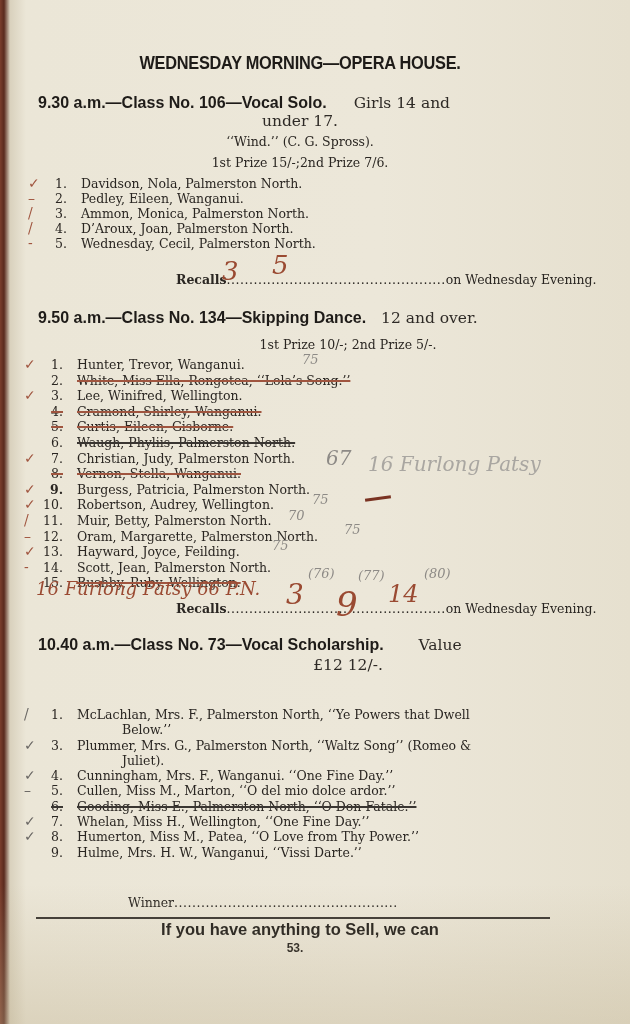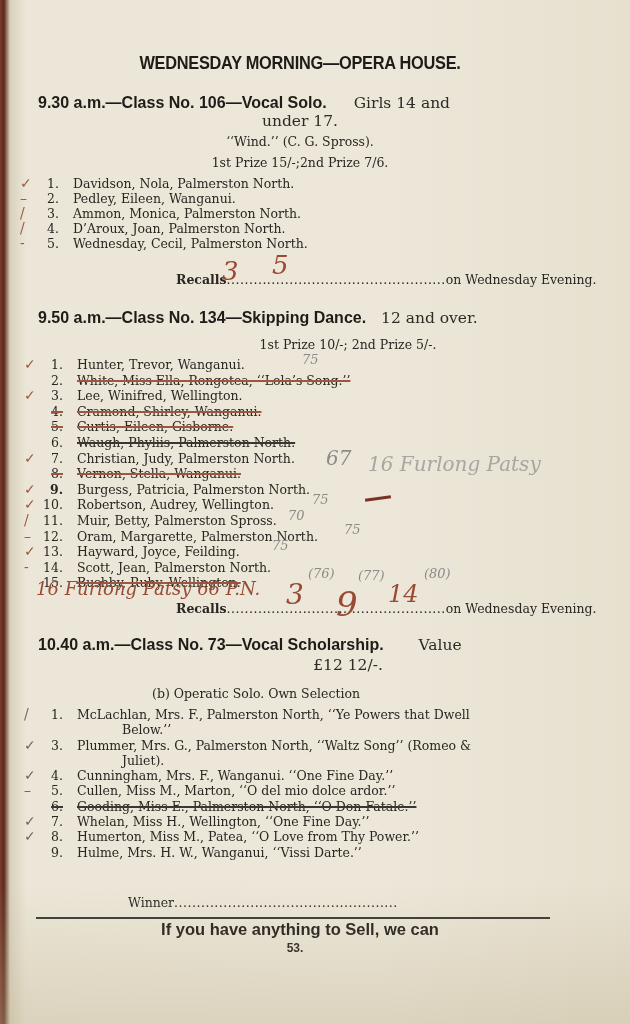--- a/index.html
+++ b/index.html
@@ -60,21 +60,21 @@
   <div class="abs title">WEDNESDAY MORNING—OPERA HOUSE.</div>
 
   <div class="abs class-head" style="left:38px; top:94px;">
     <b>9.30 a.m.—Class No. 106—Vocal Solo.</b>
     <span class="note" style="margin-left:22px;">Girls 14 and</span>
   </div>
   <div class="abs class-head center" style="top:112px;"><span class="note">under 17.</span></div>
   <div class="abs small center" style="top:134px;">‘‘Wind.’’ (C. G. Spross).</div>
   <div class="abs small center" style="top:155px;">1st Prize 15/-;2nd Prize 7/6.</div>
 
-  <div class="abs entry" style="left:20px; top:176px; line-height:15px;">
+  <div class="abs entry" style="left:28px; top:176px; line-height:15px;">
     <div><span class="tick" style="display: inline-block; width: 11px;">✓</span><span class="num">1.</span><span>Davidson, Nola, Palmerston North.</span></div>
     <div><span class="tick" style="display: inline-block; width: 11px;">–</span><span class="num">2.</span><span>Pedley, Eileen, Wanganui.</span></div>
     <div><span class="tick" style="display: inline-block; width: 11px;">/</span><span class="num">3.</span><span>Ammon, Monica, Palmerston North.</span></div>
     <div><span class="tick" style="display: inline-block; width: 11px;">/</span><span class="num">4.</span><span>D’Aroux, Joan, Palmerston North.</span></div>
     <div><span class="tick" style="display: inline-block; width: 11px;">-</span><span class="num">5.</span><span>Wednesday, Cecil, Palmerston North.</span></div>
   </div>
 
   <div class="abs recalls" style="left:128px; top:272px;">
     <span class="lbl">Recalls</span><span class="dots">.................................................</span><span>on Wednesday Evening.</span>
   </div>
@@ -91,21 +91,21 @@
     <div><span class="tick" style="display: inline-block; width: 11px;">✓</span><span class="num">1.</span><span>Hunter, Trevor, Wanganui.</span></div>
     <div><span class="tick" style="display:inline-block;width:11px;"></span><span class="num">2.</span><span class="strike-ink">White, Miss Ella, Rongotea, ‘‘Lola’s Song.’’</span></div>
     <div><span class="tick" style="display: inline-block; width: 11px;">✓</span><span class="num">3.</span><span>Lee, Winifred, Wellington.</span></div>
     <div><span class="tick" style="display:inline-block;width:11px;"></span><span class="num strike-ink">4.</span><span class="strike-ink">Cramond, Shirley, Wanganui.</span></div>
     <div><span class="tick" style="display:inline-block;width:11px;"></span><span class="num strike-ink">5.</span><span class="strike-ink">Curtis, Eileen, Gisborne.</span></div>
     <div><span class="tick" style="display:inline-block;width:11px;"></span><span class="num">6.</span><span class="strike-pencil">Waugh, Phyliis, Palmerston North.</span></div>
     <div><span class="tick" style="display: inline-block; width: 11px;">✓</span><span class="num">7.</span><span>Christian, Judy, Palmerston North.</span></div>
     <div><span class="tick" style="display:inline-block;width:11px;"></span><span class="num strike-ink">8.</span><span class="strike-ink">Vernon, Stella, Wanganui.</span></div>
     <div><span class="tick" style="display: inline-block; width: 11px;">✓</span><span class="num bold">9.</span><span>Burgess, Patricia, Palmerston North.</span></div>
     <div><span class="tick" style="display: inline-block; width: 11px;">✓</span><span class="num">10.</span><span>Robertson, Audrey, Wellington.</span></div>
-    <div><span class="tick" style="display: inline-block; width: 11px;">/</span><span class="num">11.</span><span>Muir, Betty, Palmerston Spross.</span></div>
+    <div><span class="tick" style="display: inline-block; width: 11px;">/</span><span class="num">11.</span><span>Muir, Betty, Palmerston North.</span></div>
     <div><span class="tick" style="display: inline-block; width: 11px;">–</span><span class="num">12.</span><span>Oram, Margarette, Palmerston North.</span></div>
     <div><span class="tick" style="display: inline-block; width: 11px;">✓</span><span class="num">13.</span><span>Hayward, Joyce, Feilding.</span></div>
     <div><span class="tick" style="display: inline-block; width: 11px;">-</span><span class="num">14.</span><span>Scott, Jean, Palmerston North.</span></div>
     <div><span class="tick" style="display:inline-block;width:11px;"></span><span class="num">15.</span><span class="strike-ink">Bushby, Ruby, Wellington.</span></div>
   </div>
 
   <div class="abs hand-pencil" style="left:302px; top:352px; font-size:13px;">75</div>
   <div class="abs hand-pencil" style="left:326px; top:446px; font-size:20px;">67</div>
   <div class="abs hand-pencil" style="left:312px; top:492px; font-size:13px;">75</div>
   <div class="abs hand-pencil" style="left:288px; top:508px; font-size:13px;">70</div>
@@ -126,21 +126,20 @@
   </div>
   <div class="abs hand-ink" style="left:286px; top:578px; font-size:28px;">3</div>
   <div class="abs hand-ink" style="left:336px; top:584px; font-size:34px;">9</div>
   <div class="abs hand-ink" style="left:388px; top:580px; font-size:24px;">14</div>
 
   <div class="abs class-head" style="left:38px; top:636px;">
     <b>10.40 a.m.—Class No. 73—Vocal Scholarship.</b>
     <span class="note" style="margin-left:30px;text-align:center;">Value</span>
   </div>
   <div class="abs class-head center" style="top:656px;margin-left:48px;"><span class="note">£12 12/-.</span></div>
-  <div class="abs small" style="left:152px; top:686px;">(b)  Operatic Solo.  Own Selection</div>
 
   <div class="abs entry" style="left:24px; top:707px; line-height:15.3px;">
     <div><span class="tick pencil" style="display: inline-block; width: 11px;">/</span><span class="num">1.</span><span>McLachlan, Mrs. F., Palmerston North, ‘‘Ye Powers that Dwell</span></div>
     <div style="padding-left:98px;"><span>Below.’’</span></div>
     <div><span class="tick pencil" style="display: inline-block; width: 11px;">✓</span><span class="num">3.</span><span>Plummer, Mrs. G., Palmerston North, ‘‘Waltz Song’’ (Romeo &amp;</span></div>
     <div style="padding-left:98px;"><span>Juliet).</span></div>
     <div><span class="tick pencil" style="display: inline-block; width: 11px;">✓</span><span class="num">4.</span><span>Cunningham, Mrs. F., Wanganui. ‘‘One Fine Day.’’</span></div>
     <div><span class="tick pencil" style="display: inline-block; width: 11px;">–</span><span class="num">5.</span><span>Cullen, Miss M., Marton, ‘‘O del mio dolce ardor.’’</span></div>
     <div><span class="tick pencil" style="display:inline-block;width:11px;"></span><span class="num strike-pencil">6.</span><span class="strike-pencil">Gooding, Miss E., Palmerston North, ‘‘O Don Fatale.’’</span></div>
     <div><span class="tick pencil" style="display: inline-block; width: 11px;">✓</span><span class="num">7.</span><span>Whelan, Miss H., Wellington, ‘‘One Fine Day.’’</span></div>

